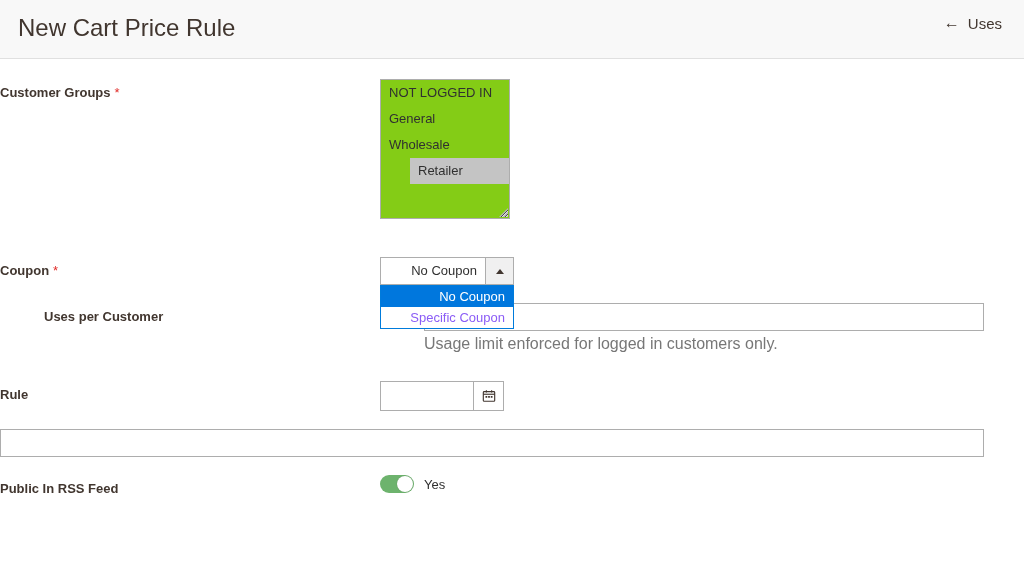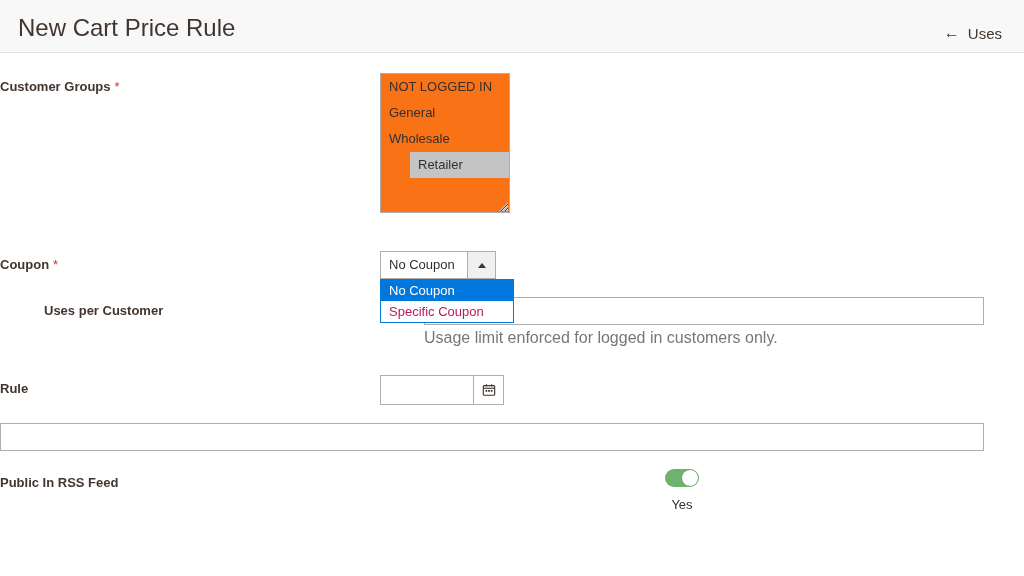--- a/index.html
+++ b/index.html
@@ -8,22 +8,22 @@
     font-size: 13px;
     color: #41362f;
     background: #fff;
     width: 1024px;
     height: 576px;
     overflow: hidden;
   }
   .header {
     display: flex;
     justify-content: space-between;
-    align-items: flex-end;
-    padding: 14px 22px 10px 18px;
+    align-items: flex-start;
+    padding: 14px 22px 16px 18px;
     border-bottom: 1px solid #e0e0e0;
     background: #f8f8f8;
   }
   .page-title {
     font-size: 24px;
     font-weight: 400;
     color: #41362f;
   }
   .back-link {
     display: flex;
@@ -61,21 +61,21 @@
     font-weight: 400;
   }
   .control-col {
     flex: 1;
     padding-right: 20px;
   }
   .multiselect {
     width: 130px;
     height: 140px;
     border: 1px solid #adadad;
-    background: #f97316;
+    background: #84cc16;
     overflow-y: auto;
     position: relative;
     resize: both;
   }
   .multiselect .ms-option {
     padding: 4px 8px;
     font-size: 13px;
     color: #303030;
     cursor: pointer;
     line-height: 18px;
@@ -92,22 +92,23 @@
   .resize-handle::before {
     content: "";
     position: absolute;
     right: 1px; bottom: 1px;
     width: 0; height: 0;
     border-left: 9px solid transparent;
     border-bottom: 9px solid #b9b9b9;
   }
   .select-wrap {
     display: flex;
-    width: 116px;
+    width: 134px;
     position: relative;
+    text-align: right;
   }
   .select-display {
     flex: 1;
     border: 1px solid #adadad;
     height: 28px;
     padding: 5px 8px;
     font-size: 13px;
     color: #303030;
     background: #fff;
   }
@@ -134,21 +135,21 @@
     left: 0;
     width: 134px;
     border: 1px solid #007bdb;
     background: #fff;
     z-index: 10;
   }
   .dropdown .dd-option {
     padding: 3px 8px;
     font-size: 13px;
     cursor: pointer;
-    color:#be185d;
+    color:#8b5cf6;
   }
   .dropdown .dd-option.selected {
     background: #0077dd;
     color: #fff;
   }
   .text-input {
     width: 100%;
     height: 28px;
     border: 1px solid #adadad;
     padding: 4px 8px;
@@ -181,21 +182,20 @@
     justify-content: center;
     cursor: pointer;
   }
   .cal-icon {
     width: 14px; height: 14px;
   }
   .toggle-wrap {
     display: flex;
     align-items: center;
     gap: 10px;
-    flex-direction: column;
   }
   .toggle {
     width: 34px;
     height: 18px;
     background: #6db36d;
     border-radius: 9px;
     position: relative;
     cursor: pointer;
   }
   .toggle .knob {

